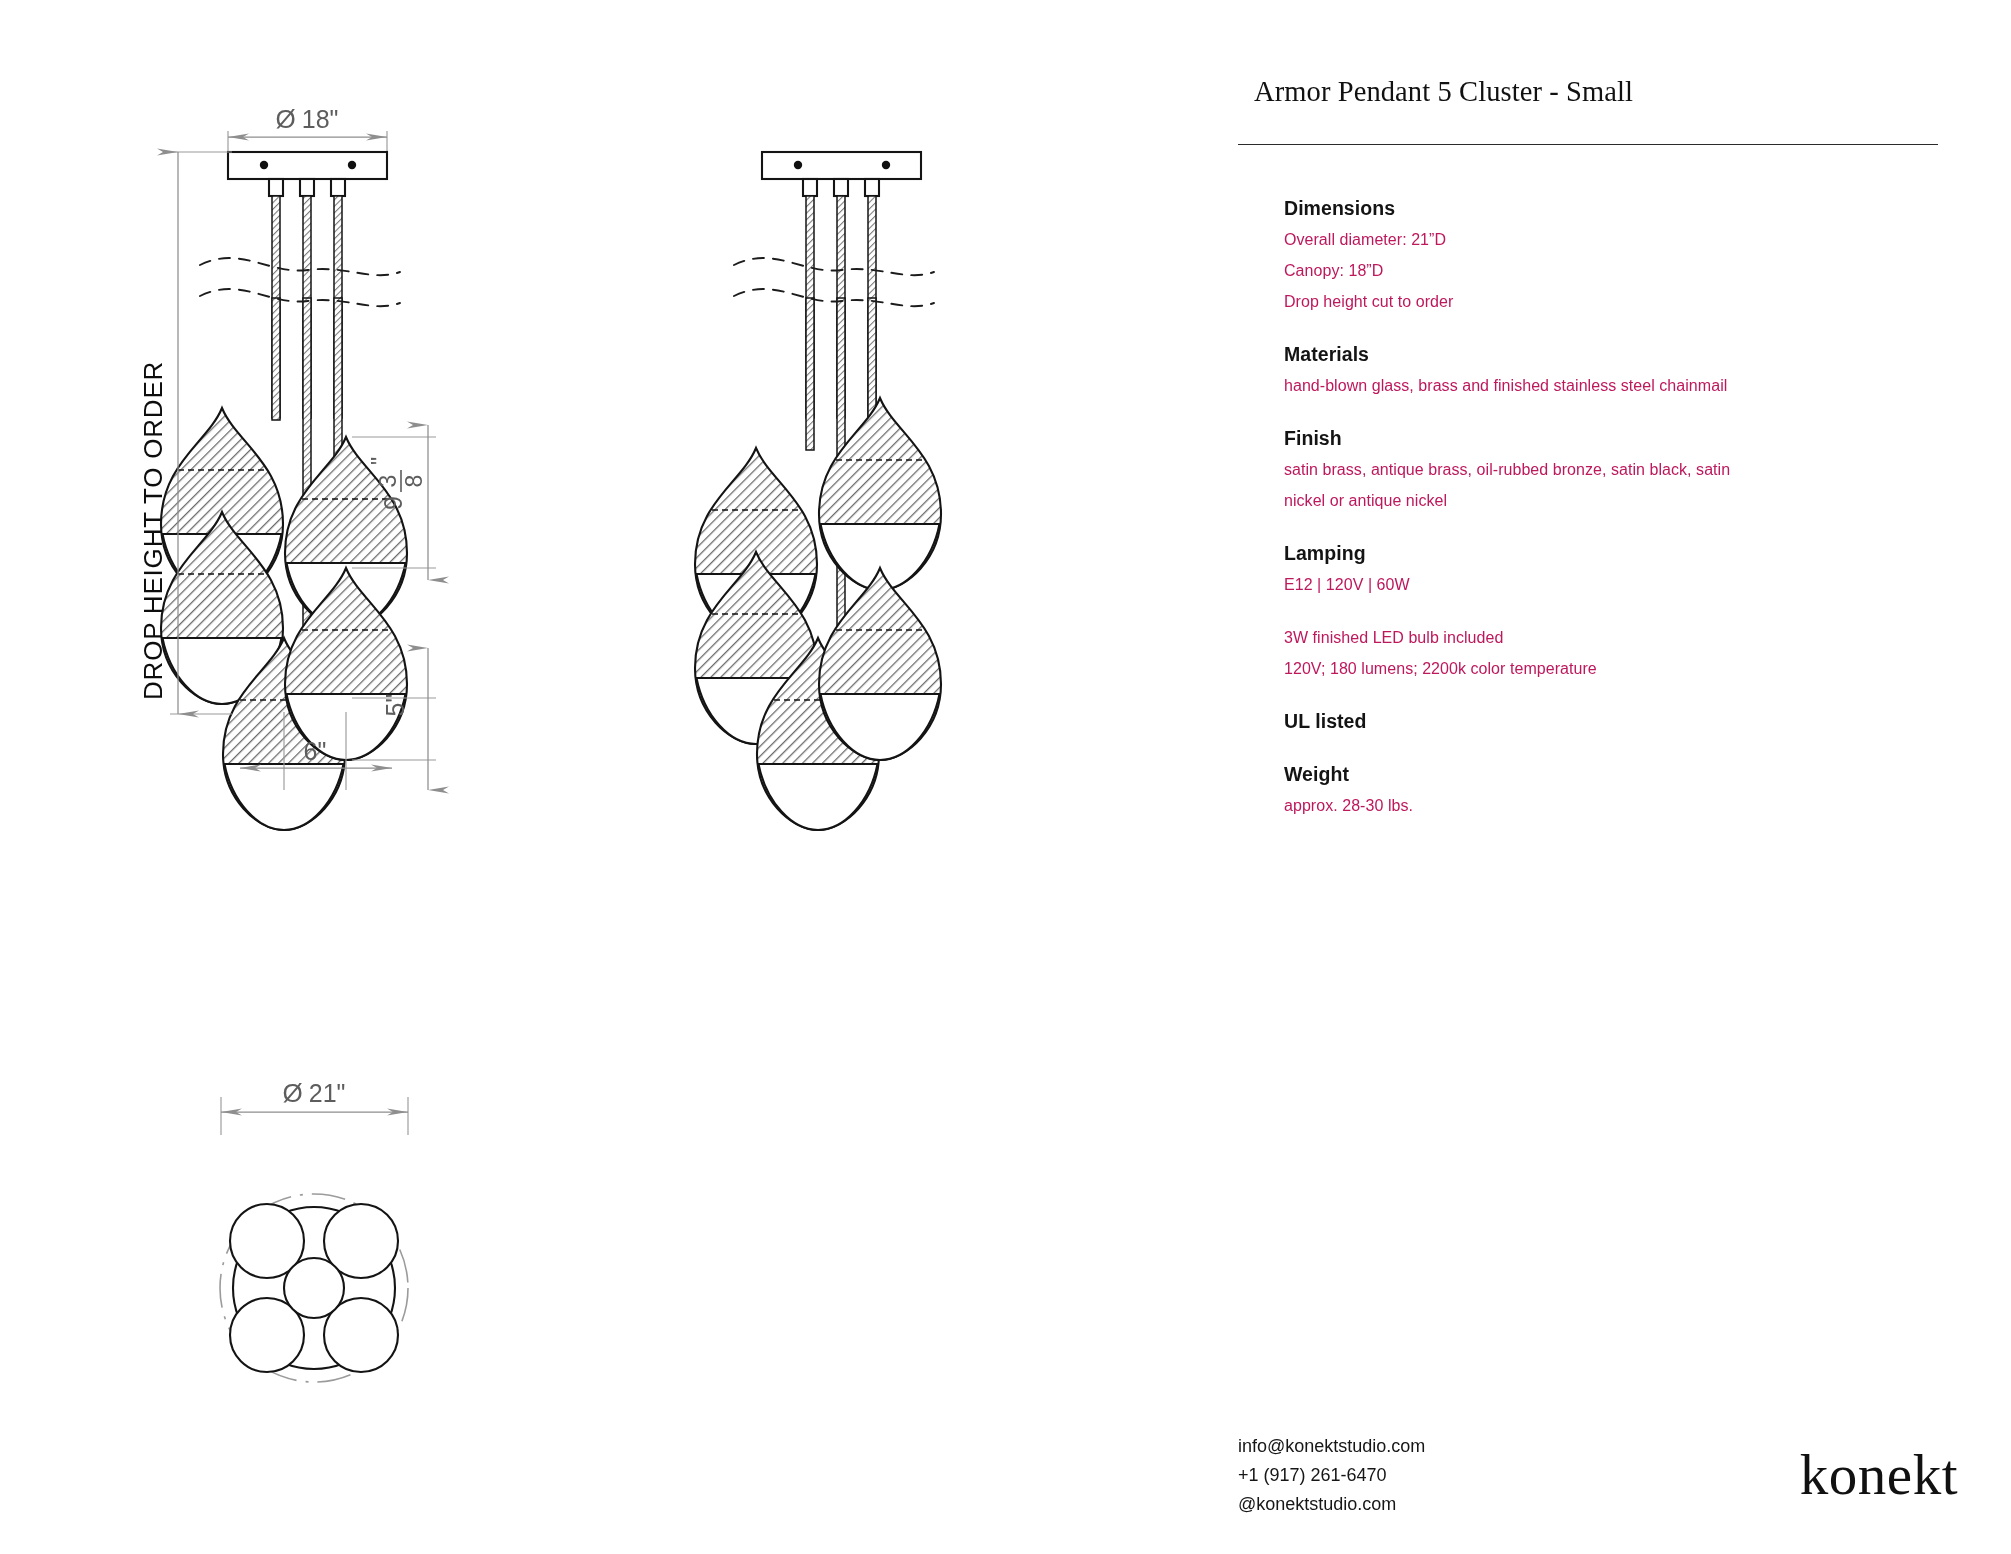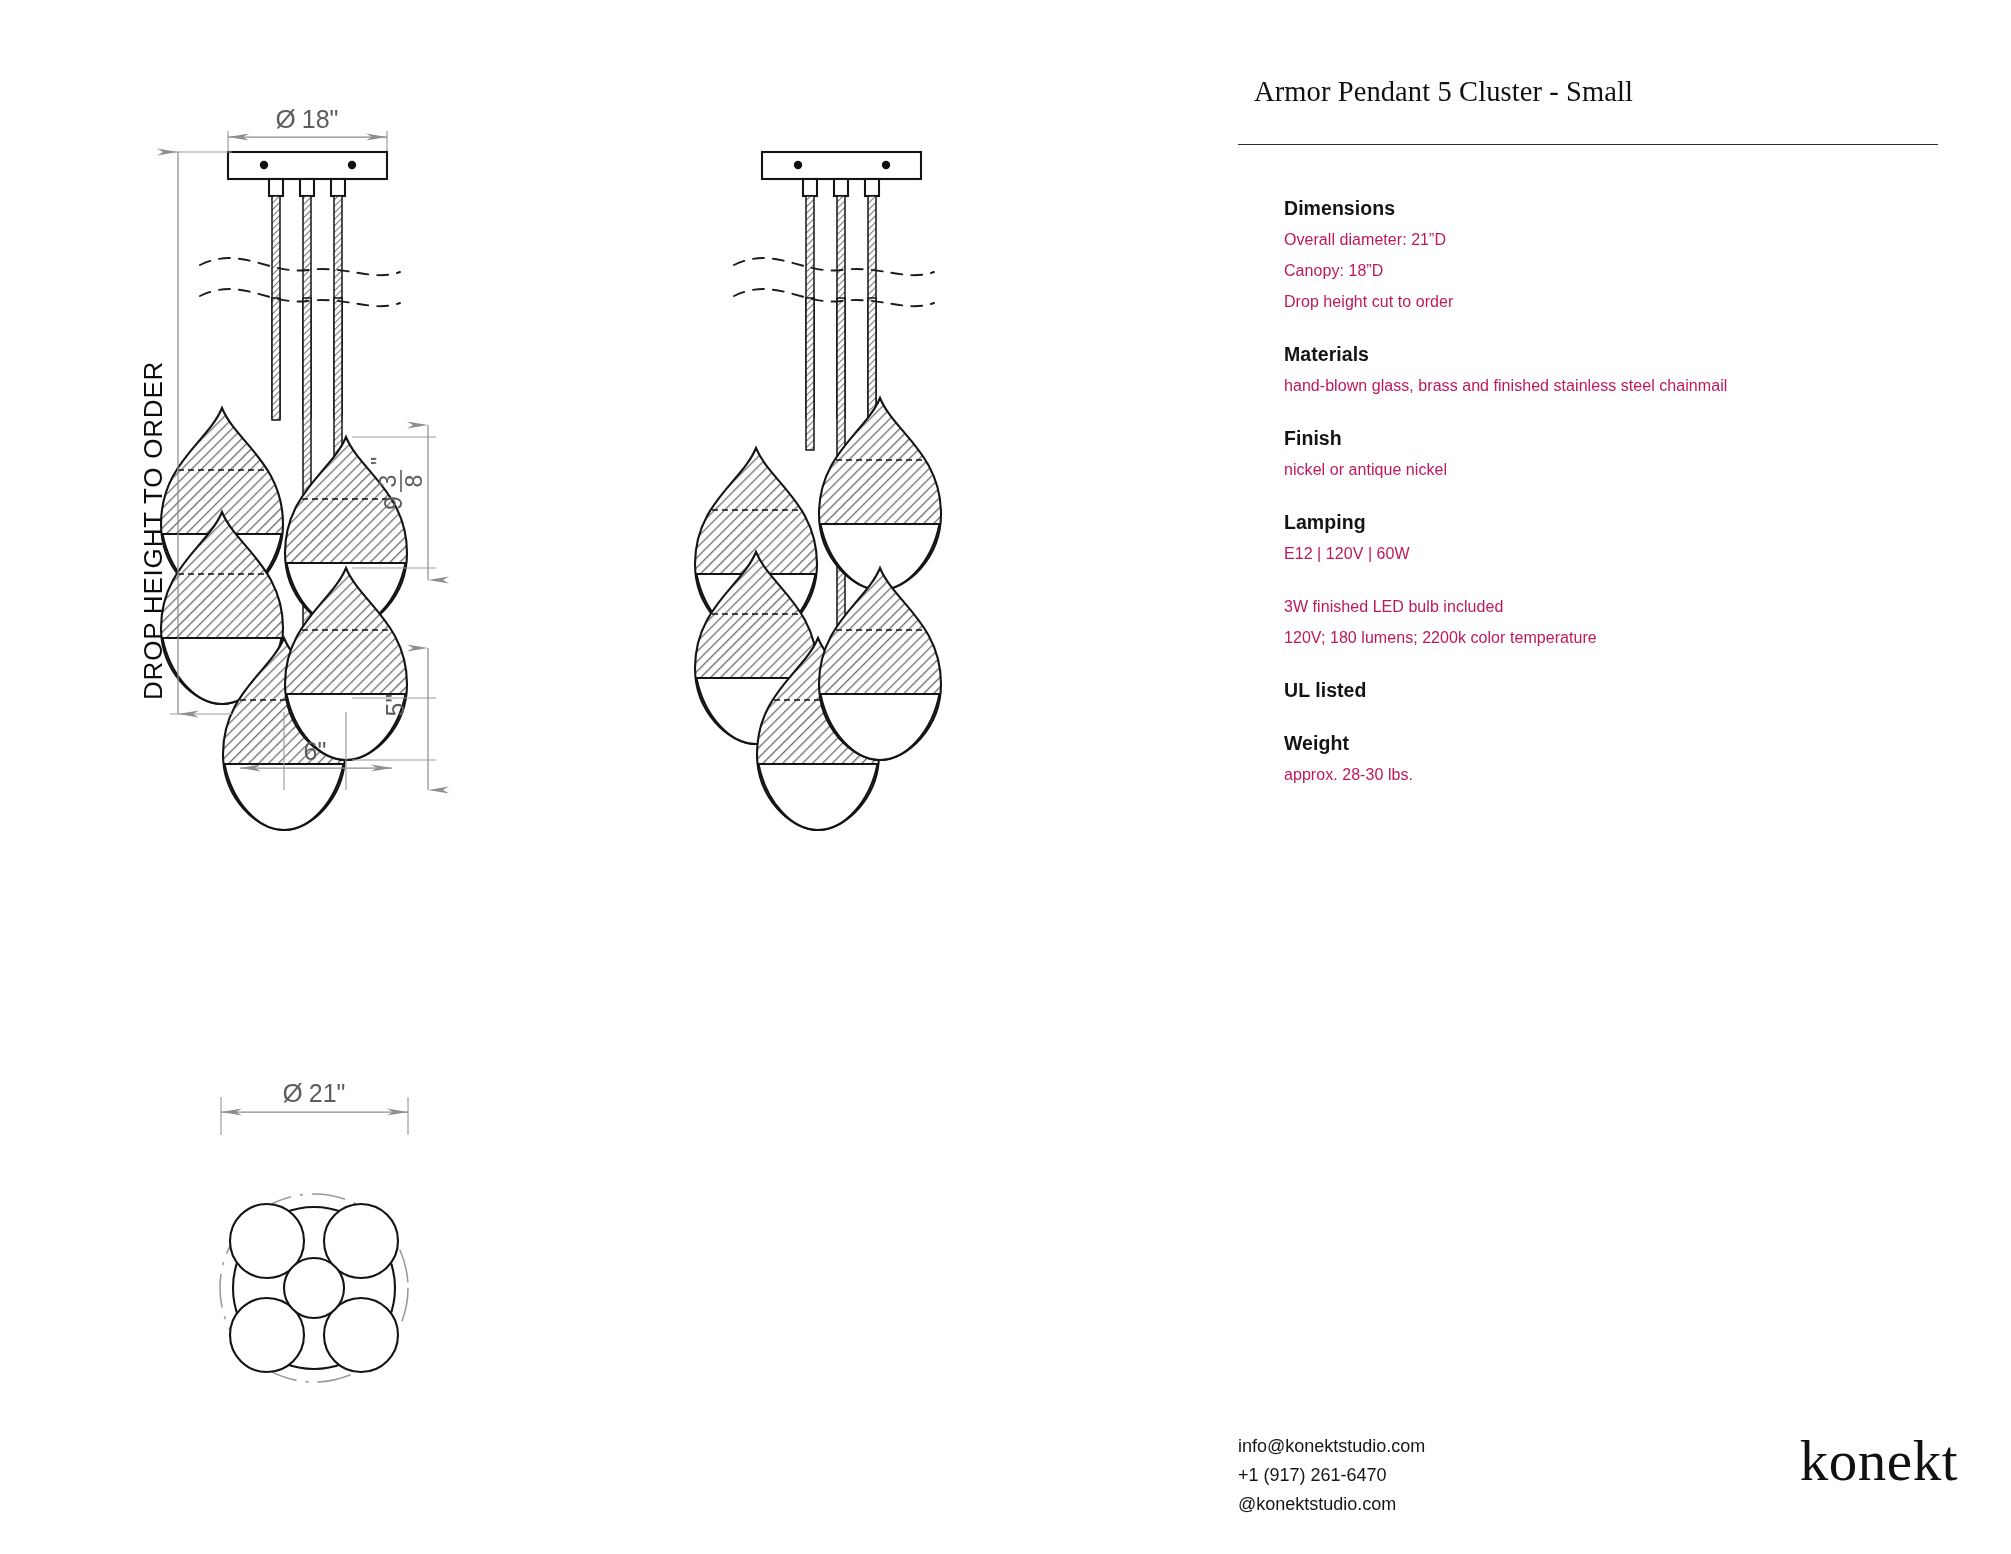--- a/index.html
+++ b/index.html
@@ -83,21 +83,21 @@
     letter-spacing: 0.05px;
   }
 
   
   .footer {
     position: absolute;
     left: 1238px;
     top: 1432px;
     width: 720px;
     display: flex;
-    align-items: flex-start;
+    align-items: center;
     justify-content: space-between;
   }
   .footer-contact {
     font-size: 18px;
     line-height: 29px;
     color: #161616;
   }
   .footer-logo {
     font-family: "Liberation Serif", serif;
     font-size: 57px;
@@ -347,20 +347,21 @@
           <div class="spec-line">Overall diameter: 21”D</div>
           <div class="spec-line">Canopy: 18”D</div>
           <div class="spec-line">Drop height cut to order</div>
         </div>
         <div class="spec-block">
           <div class="spec-heading">Materials</div>
           <div class="spec-line">hand-blown glass, brass and finished stainless steel chainmail</div>
         </div>
         <div class="spec-block">
           <div class="spec-heading">Finish</div>
+          <div class="spec-line">satin brass, antique brass, oil-rubbed bronze, satin black, satin</div>
           <div class="spec-line">nickel or antique nickel</div>
         </div>
         <div class="spec-block">
           <div class="spec-heading">Lamping</div>
           <div class="spec-line">E12 | 120V | 60W</div>
         </div>
         <div class="spec-block">
           <div class="spec-line">3W finished LED bulb included</div>
           <div class="spec-line">120V; 180 lumens; 2200k color temperature</div>
         </div>

